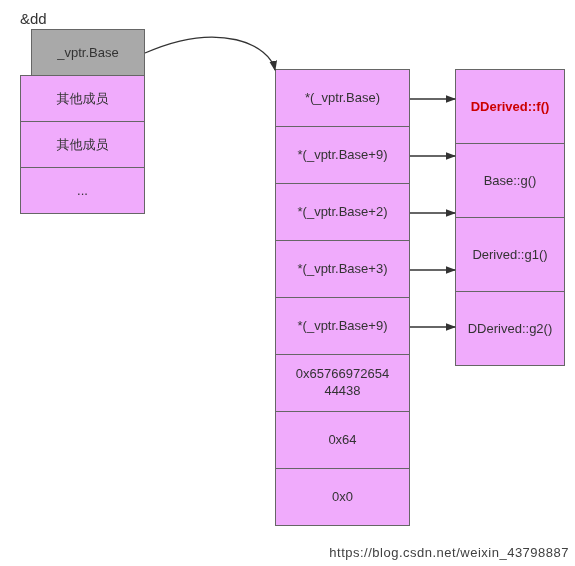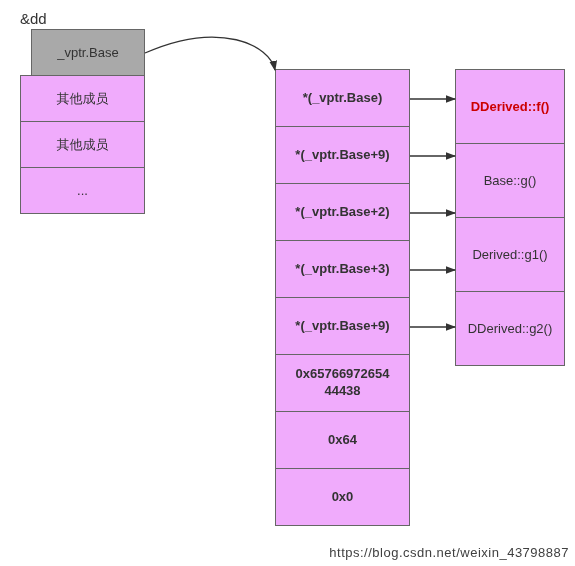--- a/index.html
+++ b/index.html
@@ -35,21 +35,20 @@
   .object-table .cell { height: 47px; margin-top: -1px; }
   .vptr-cell {
     background: #a9a9a9;
     margin-left: 11px;
   }
   .vtable {
     position: absolute;
     left: 275px;
     top: 70px;
     width: 135px;
-    font-weight: bold;
   }
   .vtable .cell { height: 58px; margin-top: -1px; line-height: 1.3; }
   .funcs {
     position: absolute;
     left: 455px;
     top: 70px;
     width: 110px;
   }
   .funcs .cell { height: 75px; margin-top: -1px; }
   .bold-red { color: #cc0000; font-weight: bold; }

